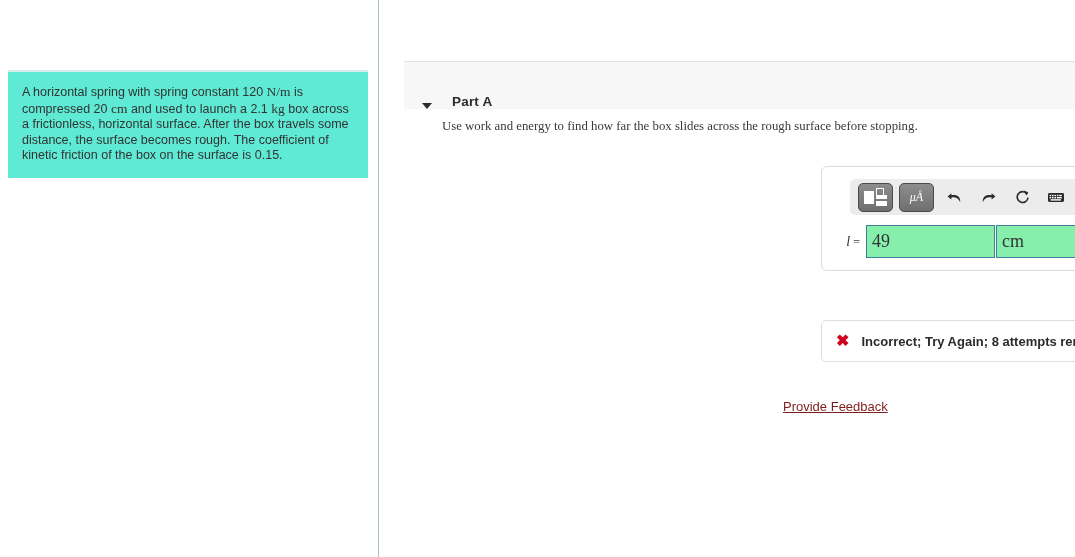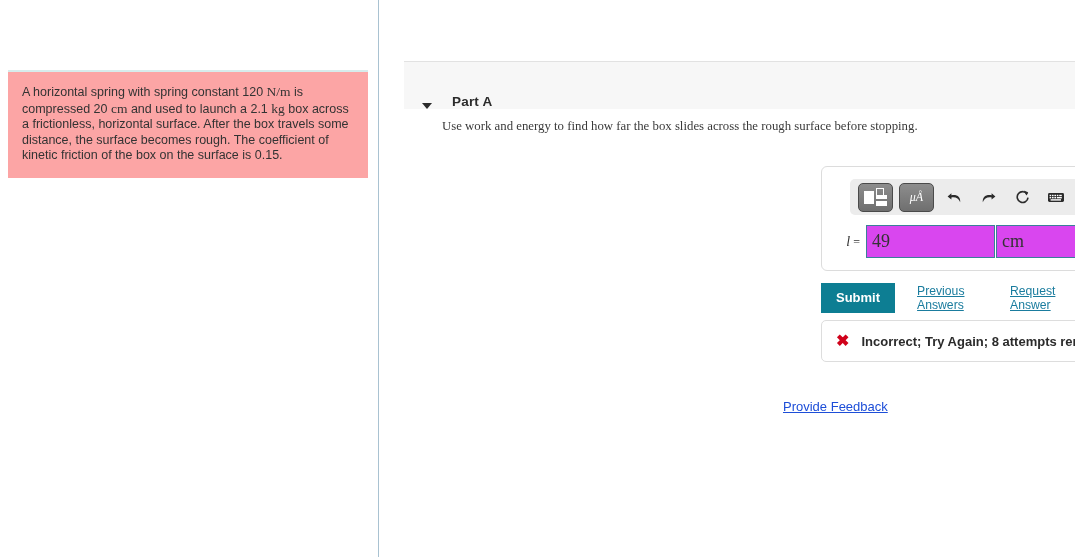--- a/index.html
+++ b/index.html
@@ -26,21 +26,21 @@
     height: 557px;
     background: #ffffff;
     border-right: 1px solid #a9c2d1;
     box-sizing: border-box;
   }
   #question-box {
     position: absolute;
     left: 8px;
     top: 70px;
     width: 360px;
-    background: #fca5a5;
+    background: #5eead4;
     border-top: 2px solid #d7ecec;
     box-sizing: border-box;
     padding: 12px 14px 14px 14px;
   }
   #question-text {
     font-size: 12.5px;
     line-height: 15.5px;
     color: #333333;
     margin: 0;
   }
@@ -183,21 +183,21 @@
     font-size: 14px;
     color: #333333;
     width: 28px;
     text-align: right;
     margin-right: 6px;
   }
   #var-label .eq { font-style: normal; font-size: 12px; }
   .answer-input {
     height: 33px;
     border: 1px solid #3b7f99;
-    background: #d946ef;
+    background: #86efac;
     font-family: "Liberation Serif", serif;
     font-size: 18px;
     color: #333333;
     padding: 0 5px;
     box-sizing: border-box;
     outline: none;
   }
   #value-input { width: 129px; }
   #units-input { width: 130px; margin-left: 1px; }
 
@@ -252,21 +252,21 @@
   #incorrect-text {
     font-size: 13px;
     font-weight: bold;
     color: #2b2b2b;
   }
 
   #provide-feedback {
     position: absolute;
     left: 403px;
     top: 399px;
-    color: #1d4ed8;
+    color: #7f1d1d;
     font-size: 13px;
     text-decoration: underline;
     cursor: pointer;
   }
 </style>
 </head>
 <body>
 
 <div id="left-pane">
   <div id="question-box">
@@ -337,25 +337,20 @@
 
     </div>
 
     <div id="answer-row">
       <span id="var-label"><span>l</span><span class="eq"> =</span></span>
       <input class="answer-input" id="value-input" type="text" value="49" style="">
       <input class="answer-input" id="units-input" type="text" value="cm" style="">
     </div>
   </div>
 
-  <div id="submit-row">
-    <button id="submit-button">Submit</button>
-    <span class="text-link">Previous Answers</span>
-    <span class="text-link">Request Answer</span>
-  </div>
 
   <div id="incorrect-box">
     <span id="incorrect-icon">✖</span>
     <span id="incorrect-text">Incorrect; Try Again; 8 attempts remaining</span>
   </div>
 
   <div id="provide-feedback">Provide Feedback</div>
 </div>
 
 </body></html>

